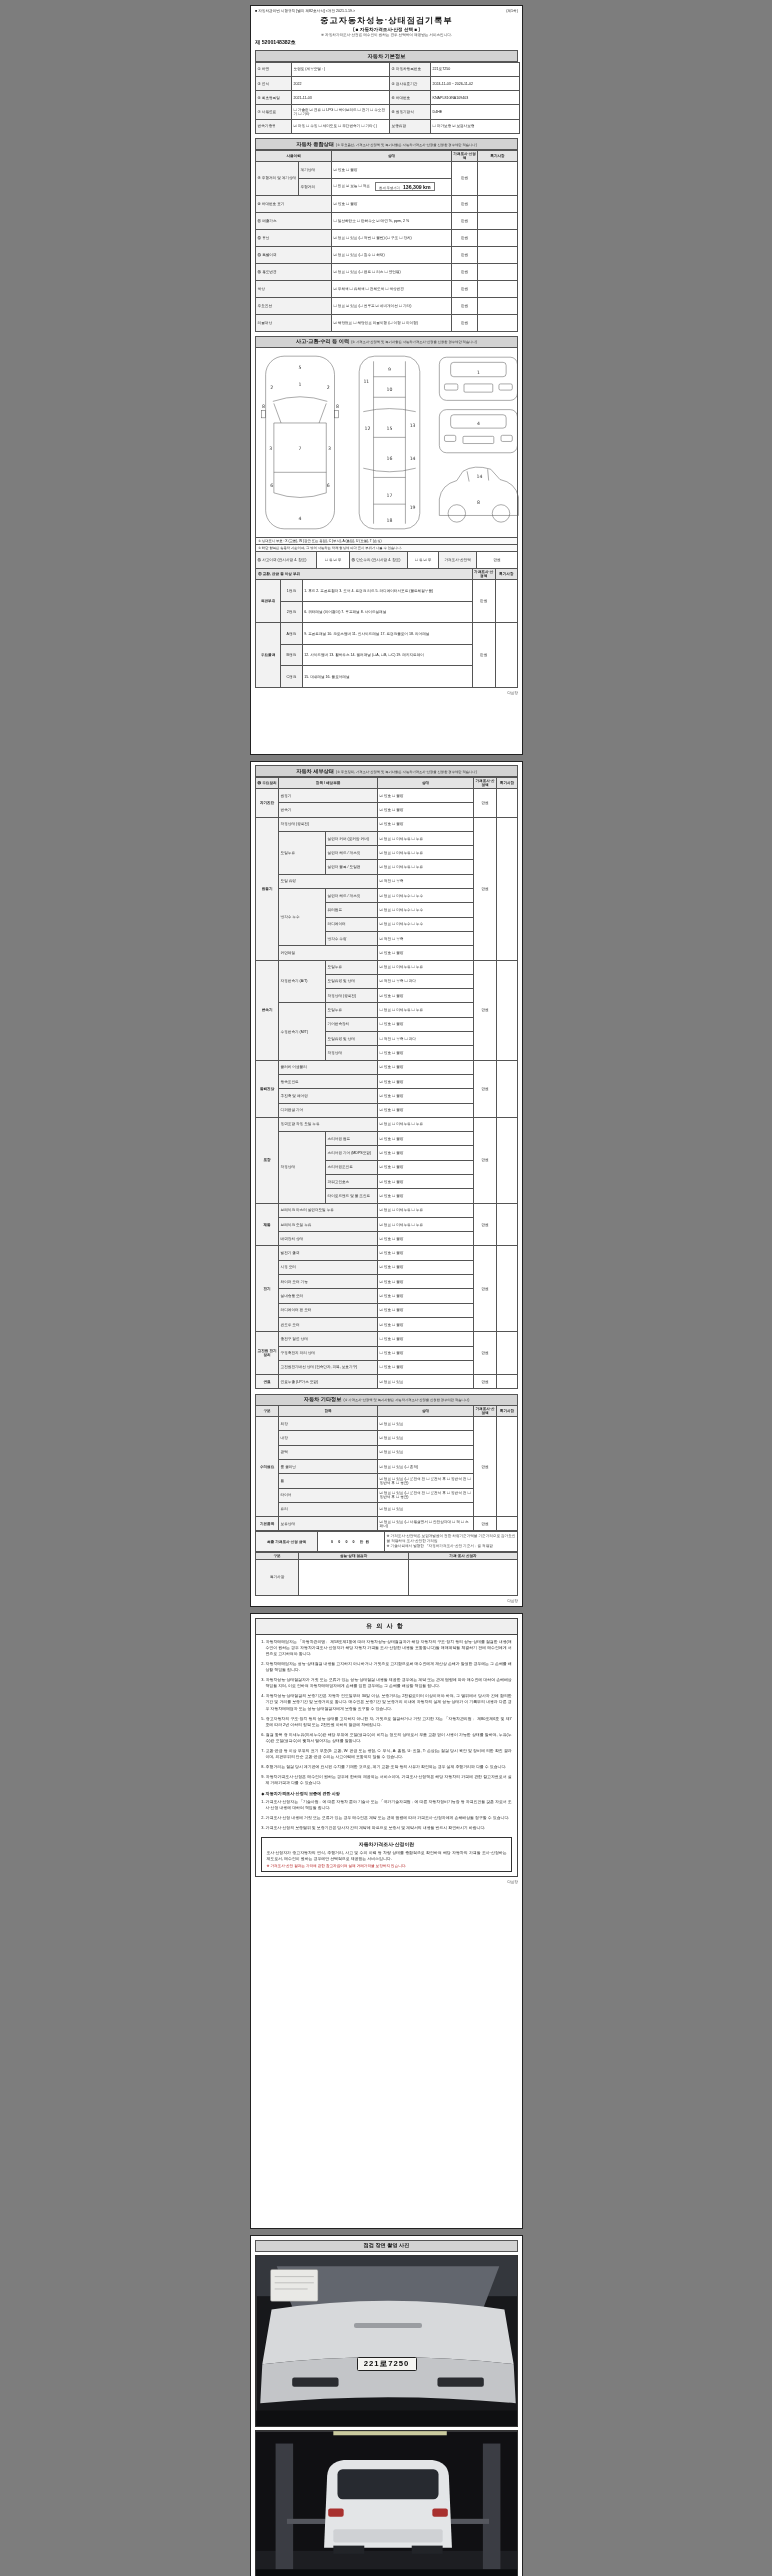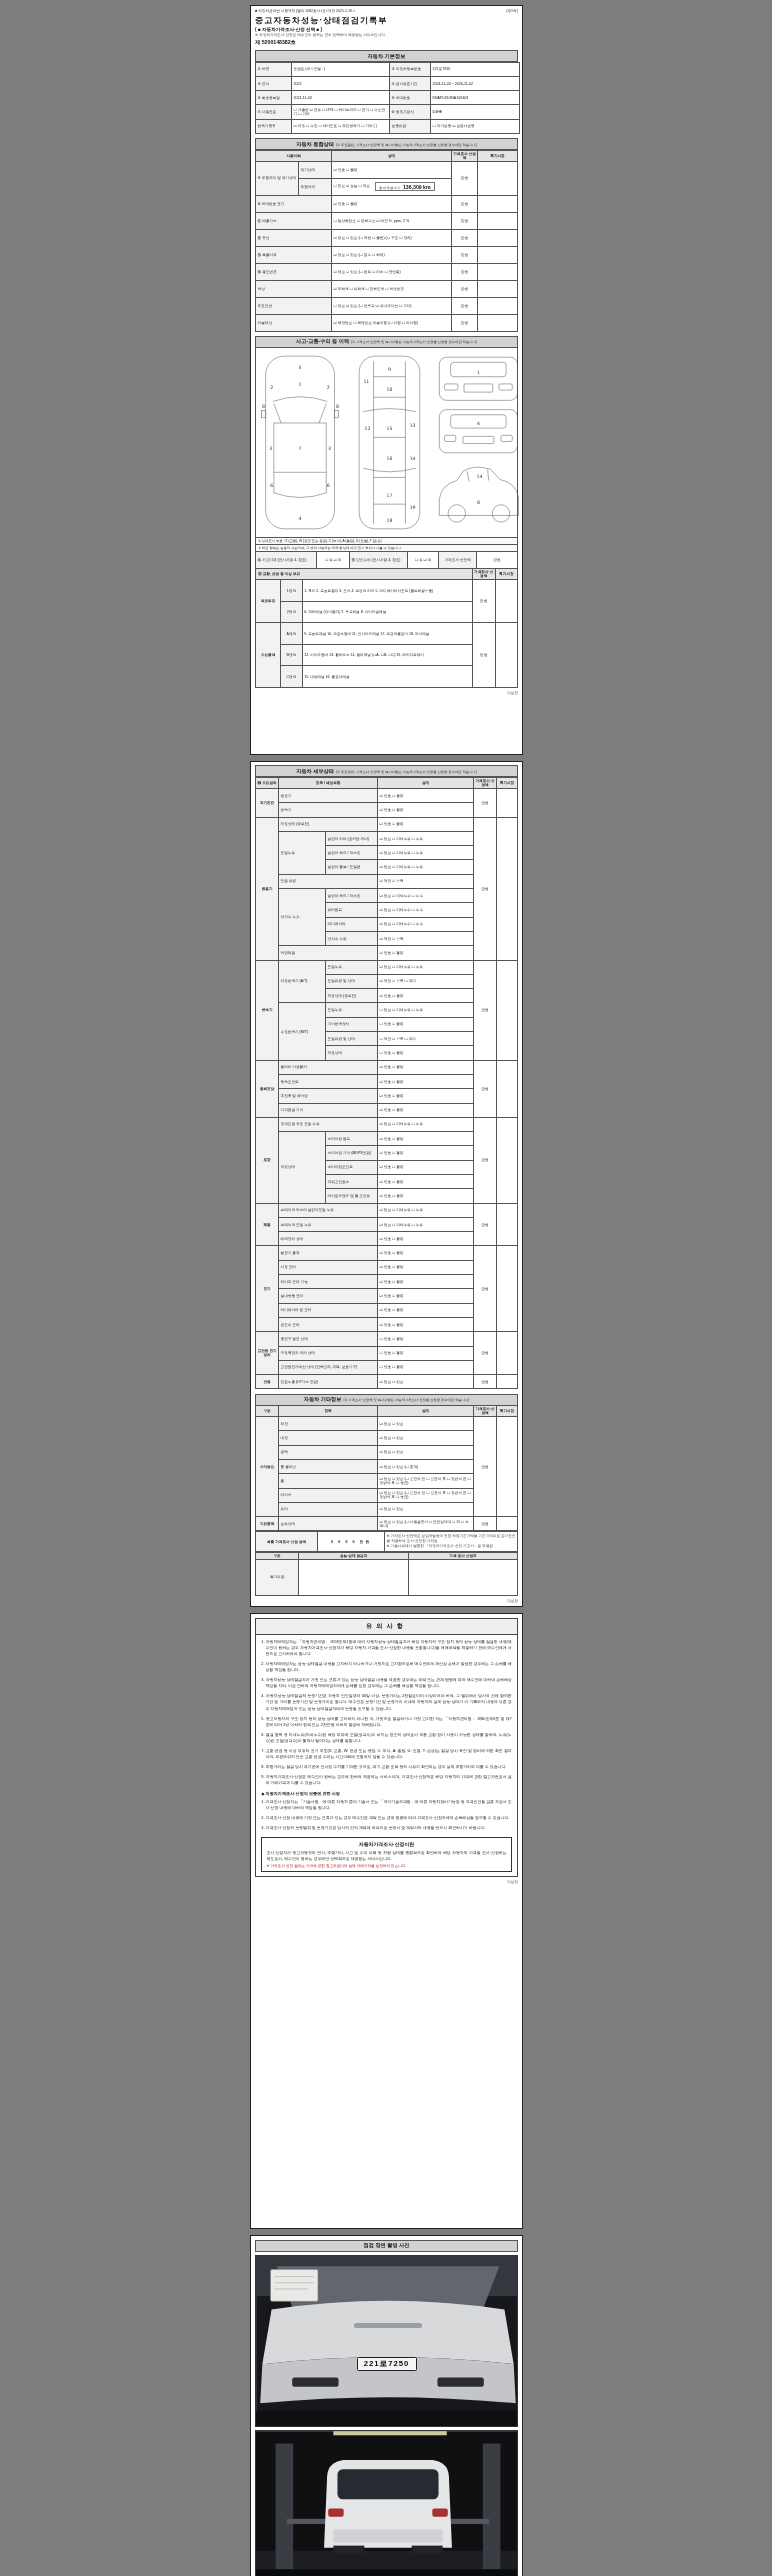--- a/index.html
+++ b/index.html
@@ -1,20 +1,20 @@
 <!DOCTYPE html>
 <html style="font-size:8.2px"><head>
 <meta charset="utf-8">
 <style>
   html,body{margin:0;padding:0;background:#7d7d7d;font-family:"Liberation Sans","DejaVu Sans",sans-serif;color:#111}
   .wrap{width:773px;margin:0 auto;padding:5.2px 0 15.5px 0}
   .page{width:273px;margin:0 auto 6.2px auto;background:#fff;border:0.5px solid #222;box-sizing:border-box;padding:3.1px 4.1px;position:relative}
   .p1{min-height:750px}.p2{min-height:762px}.p3{min-height:616px}.p4{min-height:392px}
   .topnote{display:flex;justify-content:space-between;font-size:3.6px;color:#222;margin-bottom:2.1px}
-  .titleblock{text-align:left;margin:1px 0 2.1px 0}
+  .titleblock{text-align:center;margin:1px 0 2.1px 0}
   .title{font-size:8.2px;font-weight:bold;letter-spacing:1px}
   .subtitle{font-size:4.6px;font-weight:bold;margin-top:1px}
   .subnote{font-size:3.6px;color:#333;margin-top:0.5px}
   .docno{font-size:5.2px;font-weight:bold;margin:2.1px 0 2.1px 0}
   .bar{background:#d2d2d2;border:0.5px solid #555;text-align:center;font-weight:bold;font-size:5.2px;padding:1.5px 1px;margin-top:4.1px}
   .bar .barnote{font-weight:normal;font-size:3.3px;margin-left:2.1px;color:#222}
   table.grid{border-collapse:collapse;width:100%;table-layout:fixed;margin-top:-0.5px}
   table.grid th{background:#e4e4e4;border:0.5px solid #555;font-size:3.6px;font-weight:bold;text-align:center;padding:1px 0.5px}
   table.grid td{border:0.5px solid #555;font-size:3.6px;padding:1px 1.5px;vertical-align:middle;word-break:break-all}
   td.lab{background:#f2f2f2}

